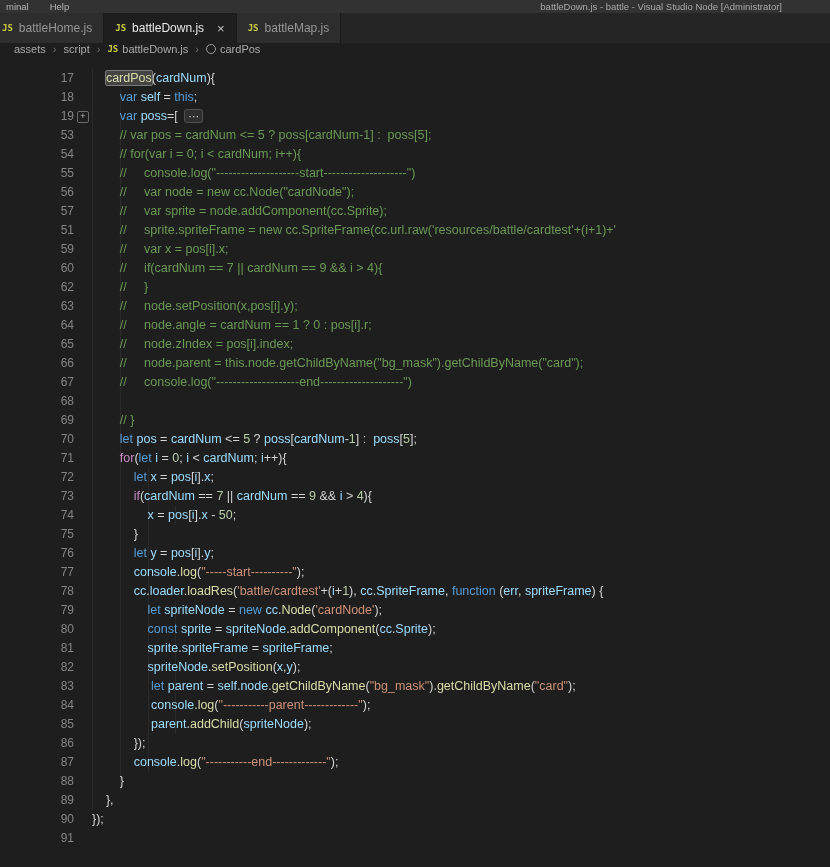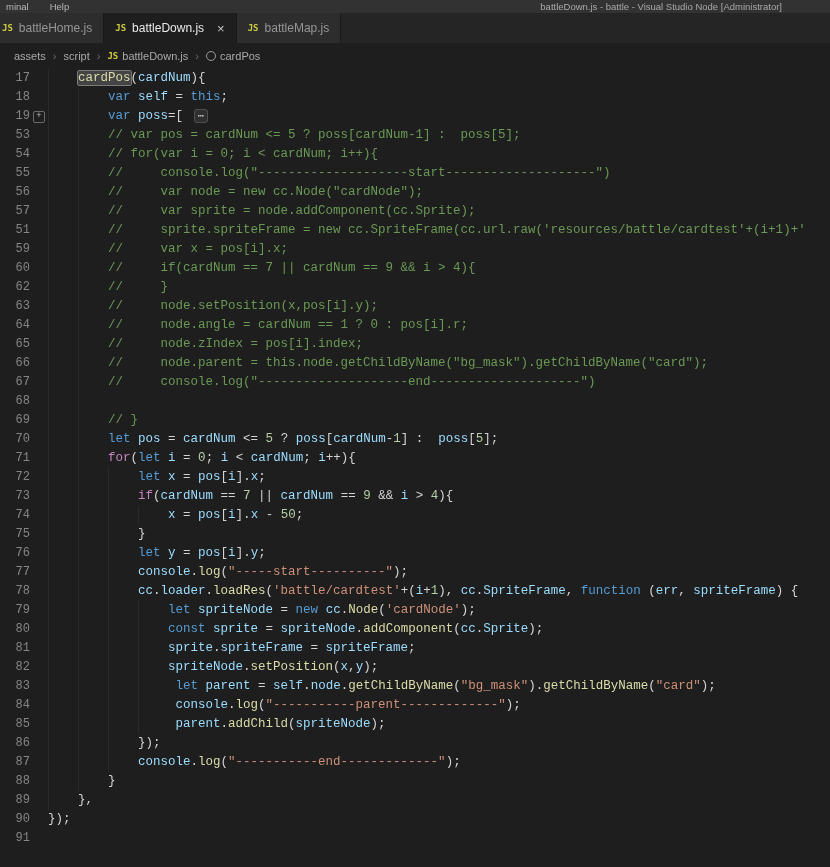--- a/index.html
+++ b/index.html
@@ -7,25 +7,25 @@
   .titlebar{height:13px;background:#323233;display:flex;align-items:center;color:#b5b5b5;font-size:9.5px;overflow:hidden;}
   .menus{display:flex;gap:21px;padding-left:6px;}
   .menus span{cursor:default;}
   .wtitle{margin-left:auto;margin-right:48px;color:#a9a9a9;white-space:nowrap;}
   .tabbar{height:30px;background:#252526;display:flex;align-items:stretch;overflow:hidden;}
   .tab{display:flex;align-items:center;gap:6px;padding:0 11px;background:#2d2d2d;color:#969696;font-size:12px;border-right:1px solid #191919;white-space:nowrap;}
   .tab.active{background:#1e1e1e;color:#e8e8e8;}
   .tab.clipped{margin-left:-9px;}
   .tab .close{margin-left:7px;color:#c5c5c5;font-size:13px;line-height:1;}
   .js-badge{color:#cbcb41;font-weight:bold;font-size:9px;font-family:"DejaVu Sans Mono",monospace;letter-spacing:0;}
-  .breadcrumb{height:26px;display:flex;align-items:center;gap:7px;padding-left:14px;font-size:11px;color:#a9a9a9;background:#1e1e1e;}
+  .breadcrumb{height:26px;display:flex;align-items:flex-start;gap:7px;padding-left:14px;font-size:11px;color:#a9a9a9;background:#1e1e1e;}
   .bc-item{display:flex;align-items:center;gap:4px;cursor:default;}
   .bc-sep{color:#6e6e6e;font-size:11px;}
   .sym-icon{width:8px;height:8px;border:1px solid #9a9a9a;border-radius:50%;display:inline-block;}
-  .editor{height:798px;font-family:Liberation Mono, monospace;font-size:12.5px;line-height:19px;color:#d4d4d4;overflow:hidden;}
+  .editor{height:798px;font-family:Liberation Sans, sans-serif;font-size:12.5px;line-height:19px;color:#d4d4d4;overflow:hidden;padding-left:44px;}
   .line{display:flex;height:19px;white-space:pre;position:relative;}
   .lnum{flex:0 0 30px;width:30px;text-align:right;color:#858585;font-size:12px;}
   .foldc{flex:0 0 18px;width:18px;display:flex;justify-content:center;align-items:center;}
   .foldbox{display:inline-block;width:10px;height:10px;line-height:9px;border:1px solid #6b6b6b;border-radius:2px;font-size:9px;color:#bbbbbb;text-align:center;}
   .code{flex:1;position:relative;overflow:hidden;white-space:pre;}
   .guide{position:absolute;top:0;bottom:0;width:1px;background:rgba(255,255,255,0.055);}
   .current{background:rgba(255,255,255,0.035);box-shadow:inset 0 1px 0 rgba(255,255,255,0.08),inset 0 -1px 0 rgba(255,255,255,0.08);}
   .current .lnum{color:#c6c6c6;}
   .tk-d{color:#d4d4d4}.tk-k{color:#569cd6}.tk-c{color:#c586c0}.tk-v{color:#9cdcfe}
   .tk-f{color:#dcdcaa}.tk-s{color:#ce9178}.tk-n{color:#b5cea8}.tk-m{color:#6a9955}

